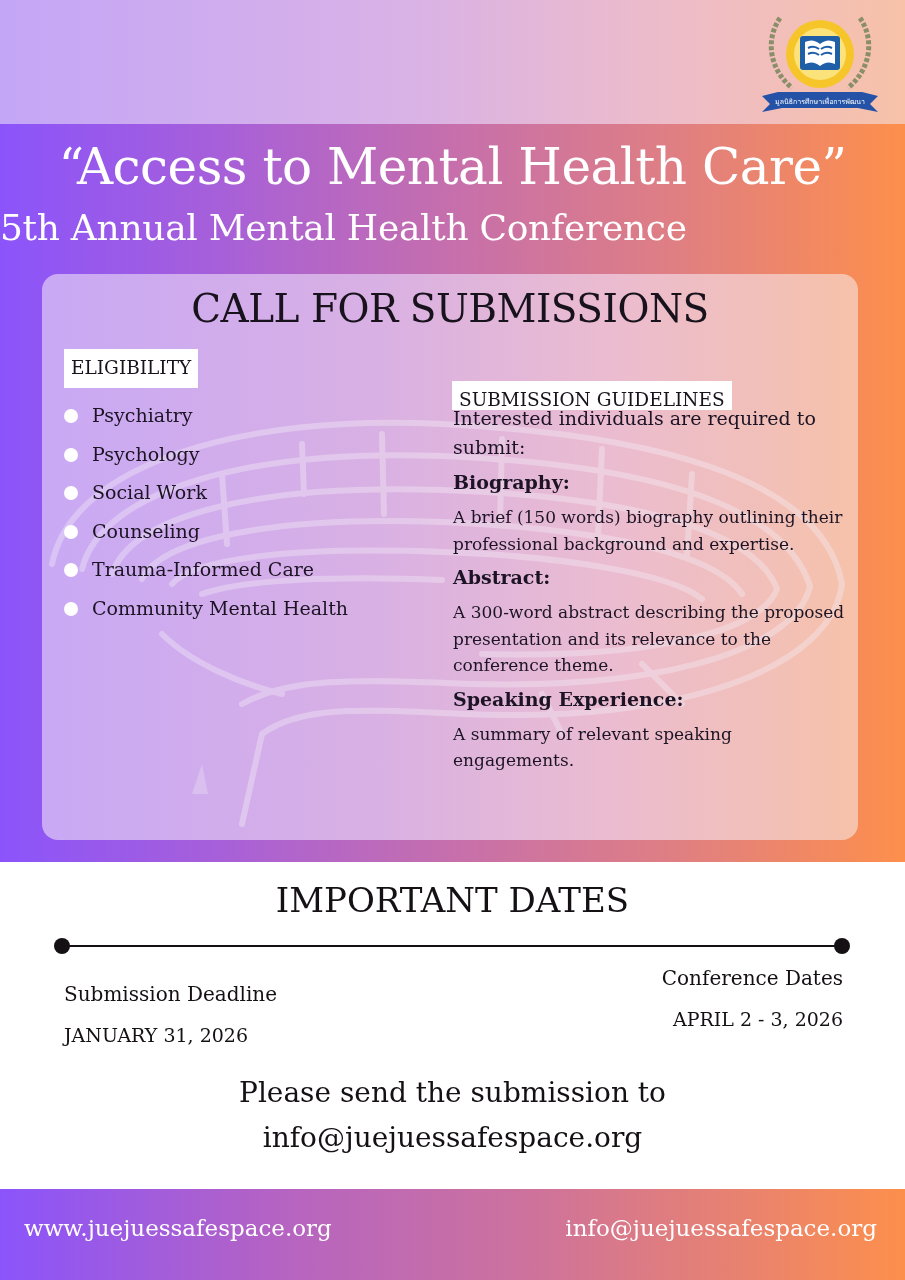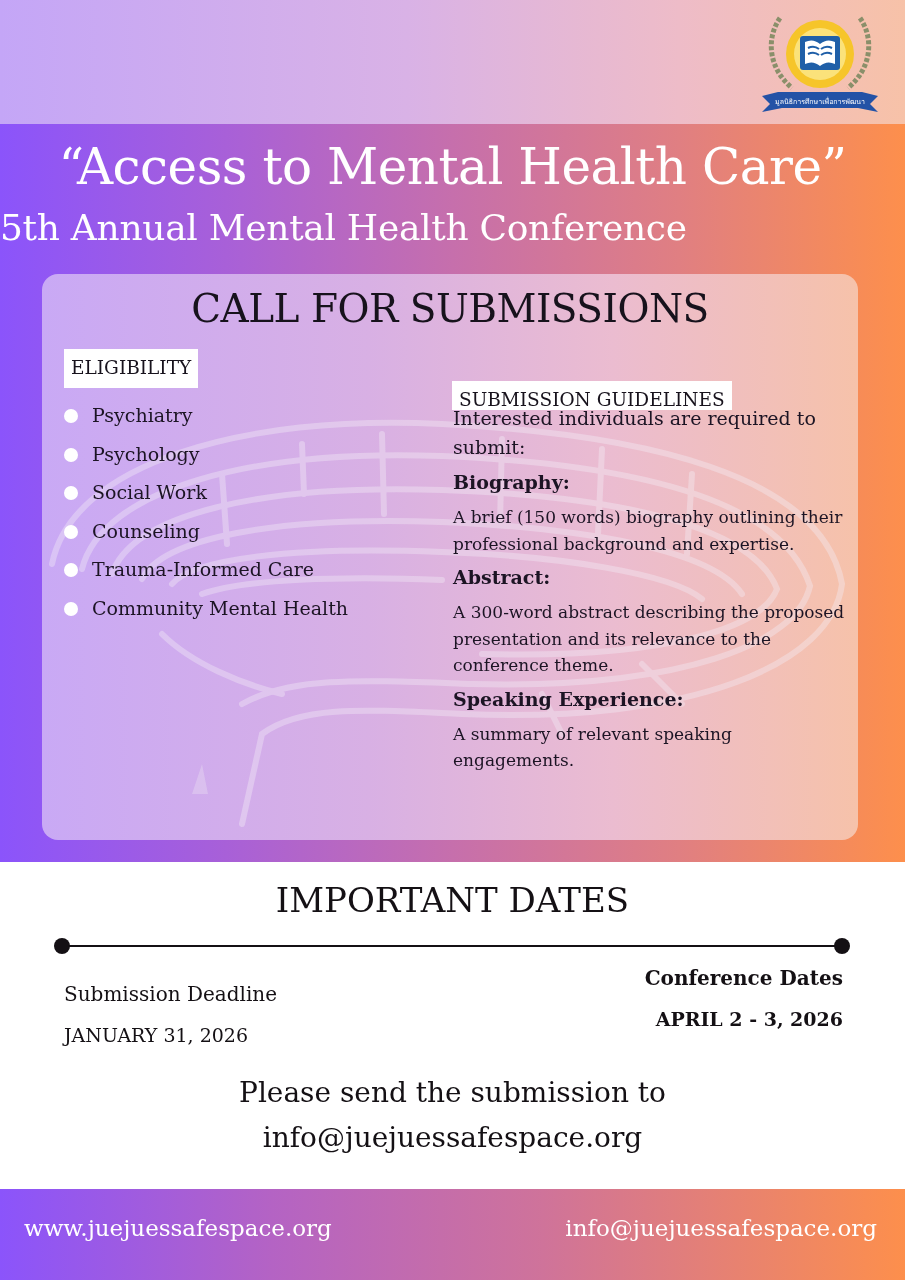--- a/index.html
+++ b/index.html
@@ -75,21 +75,21 @@
     position: absolute; left: 0; top: 880px; width: 905px; text-align: center;
     font-size: 34px; color: #141014; white-space: nowrap;
   }
   .timeline { position: absolute; left: 54px; top: 938px; width: 796px; height: 16px; }
   .timeline .line { position: absolute; left: 8px; right: 8px; top: 7px; height: 2px; background: #141014; }
   .timeline .dot { position: absolute; top: 0; width: 16px; height: 16px; border-radius: 50%; background: #141014; }
   .timeline .dot.l { left: 0; } .timeline .dot.r { right: 0; }
   .date-label { position: absolute; top: 966px; font-size: 20px; color: #141014; white-space: nowrap; }
   .date-value { position: absolute; top: 1008px; font-size: 19px; color: #141014; white-space: nowrap; }
   .date-left { left: 64px; margin-top: 16px; }
-  .date-right { right: 62px; text-align: left; font-weight: bold; }
+  .date-right { right: 62px; text-align: left; }
 
   .send-line1, .send-line2 {
     position: absolute; left: 0; width: 905px; text-align: center; font-size: 28px; color: #141014; white-space: nowrap;
   }
   .send-line1 { top: 1076px; }
   .send-line2 { top: 1121px; }
 
   
   .footer {
     position: absolute; left: 0; top: 1189px; width: 905px; height: 91px;

